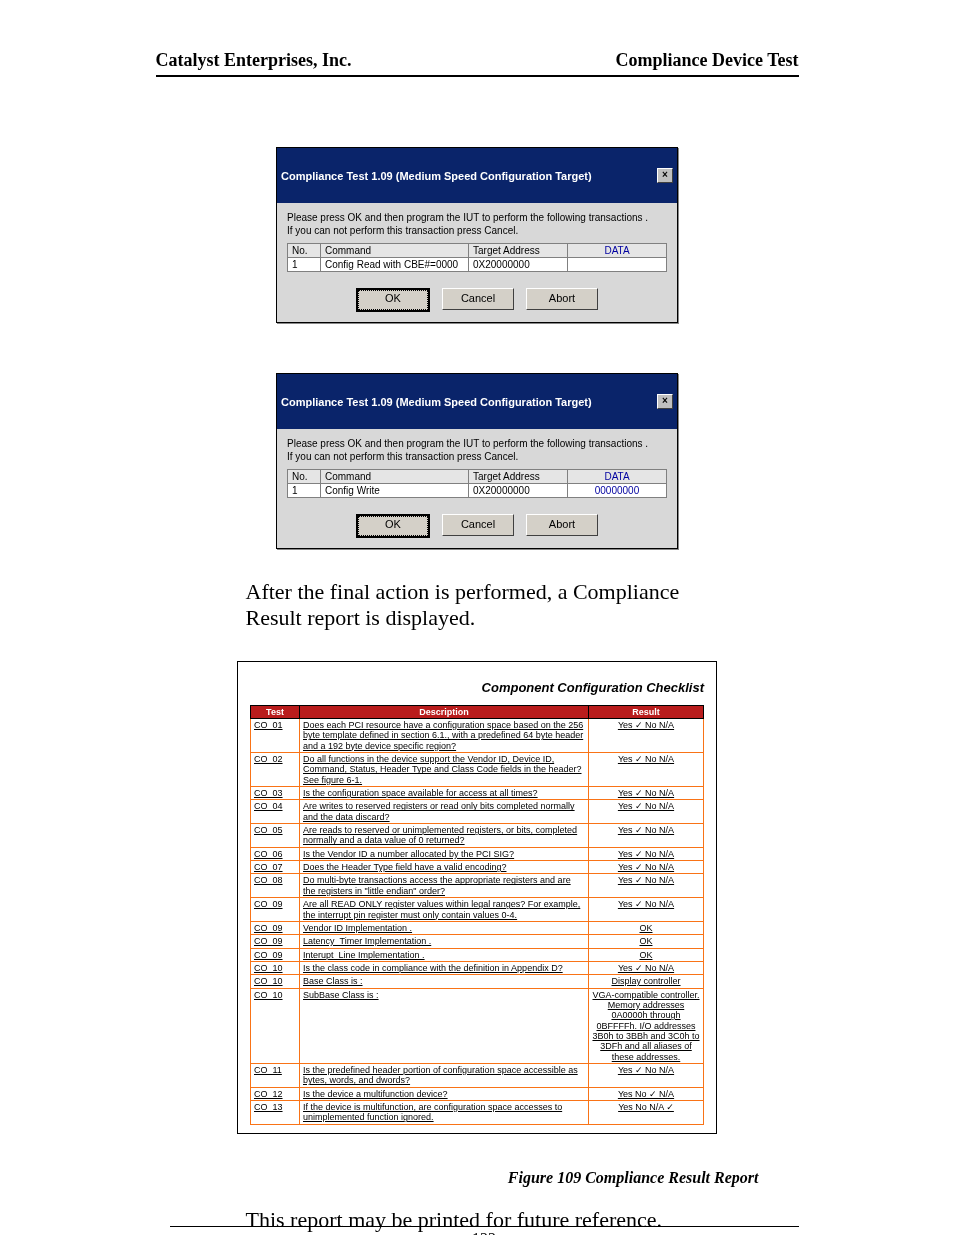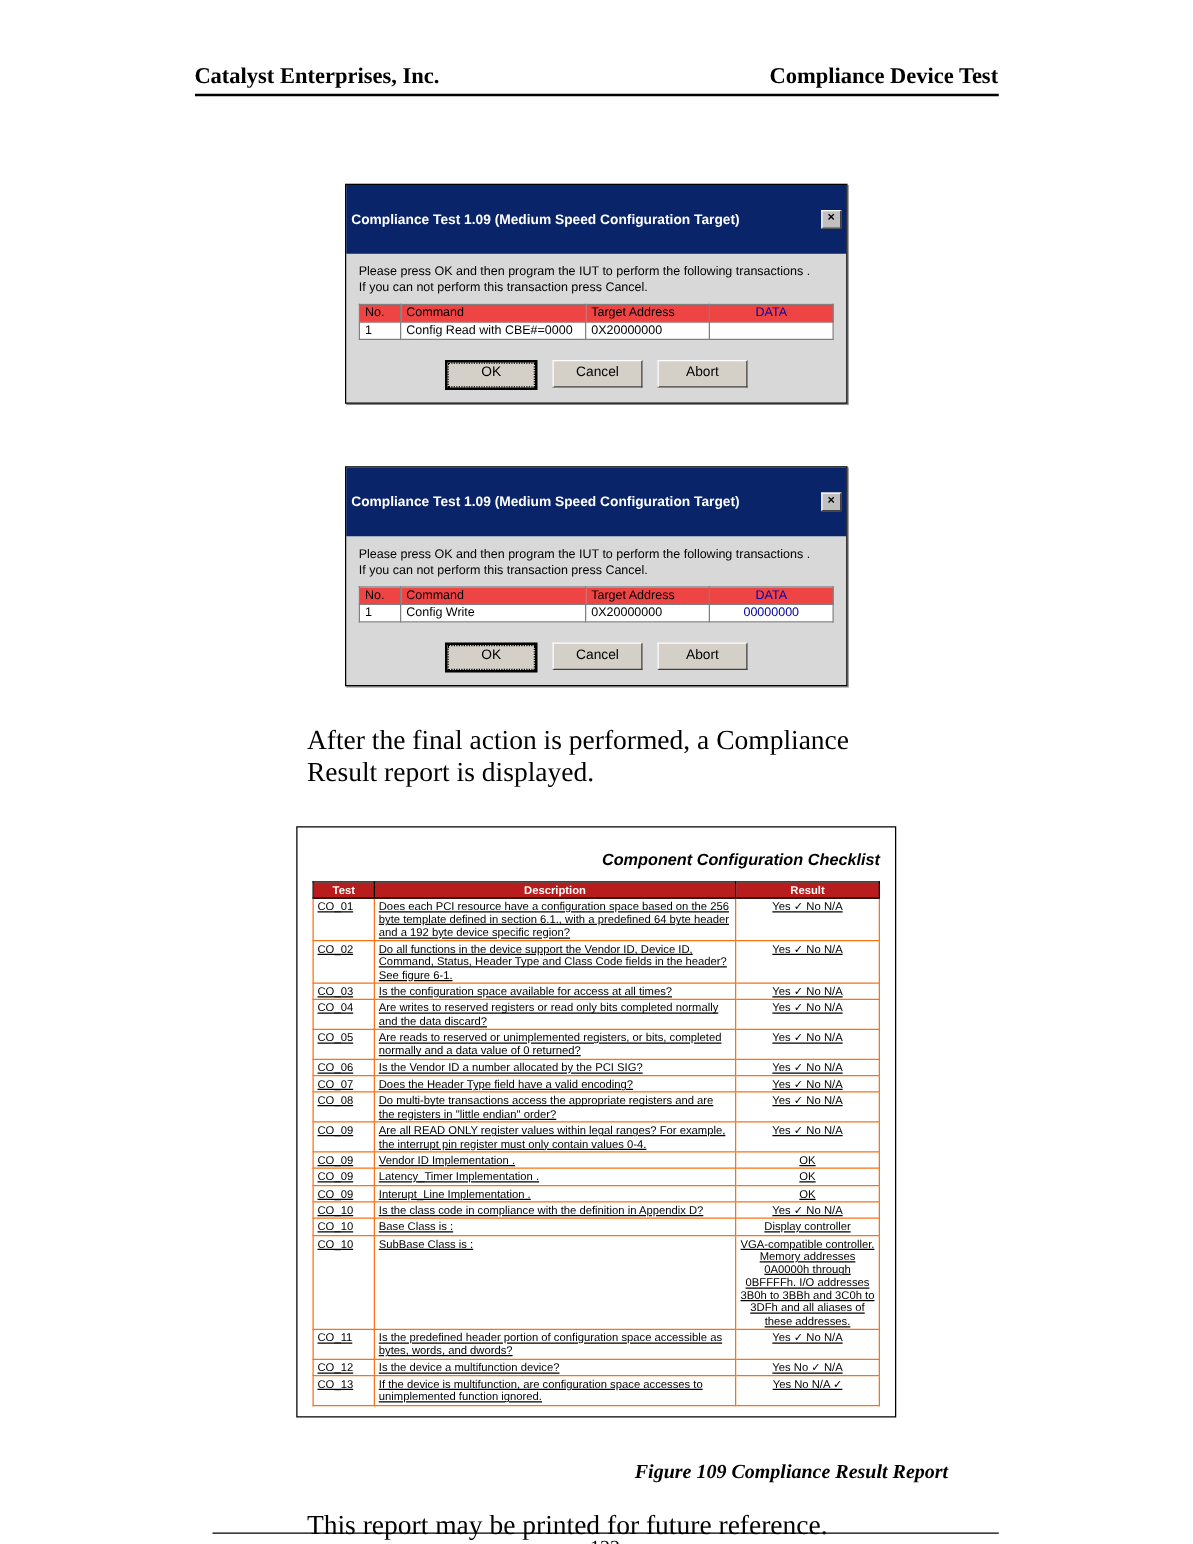--- a/index.html
+++ b/index.html
@@ -76,21 +76,21 @@
     width: 100%;
     background: #fff;
     font-size: 10px;
   }
   table.cmd th, table.cmd td {
     border: 1px solid #808080;
     padding: 1px 4px;
     text-align: left;
   }
   table.cmd th {
-    background: #ef4444;
+    background: #e5e5e5;
     font-weight: normal;
   }
   .data-col {
     color: #0000a0;
     text-align: center !important;
   }
   .btn-row {
     display: flex;
     justify-content: center;
     gap: 12px;

